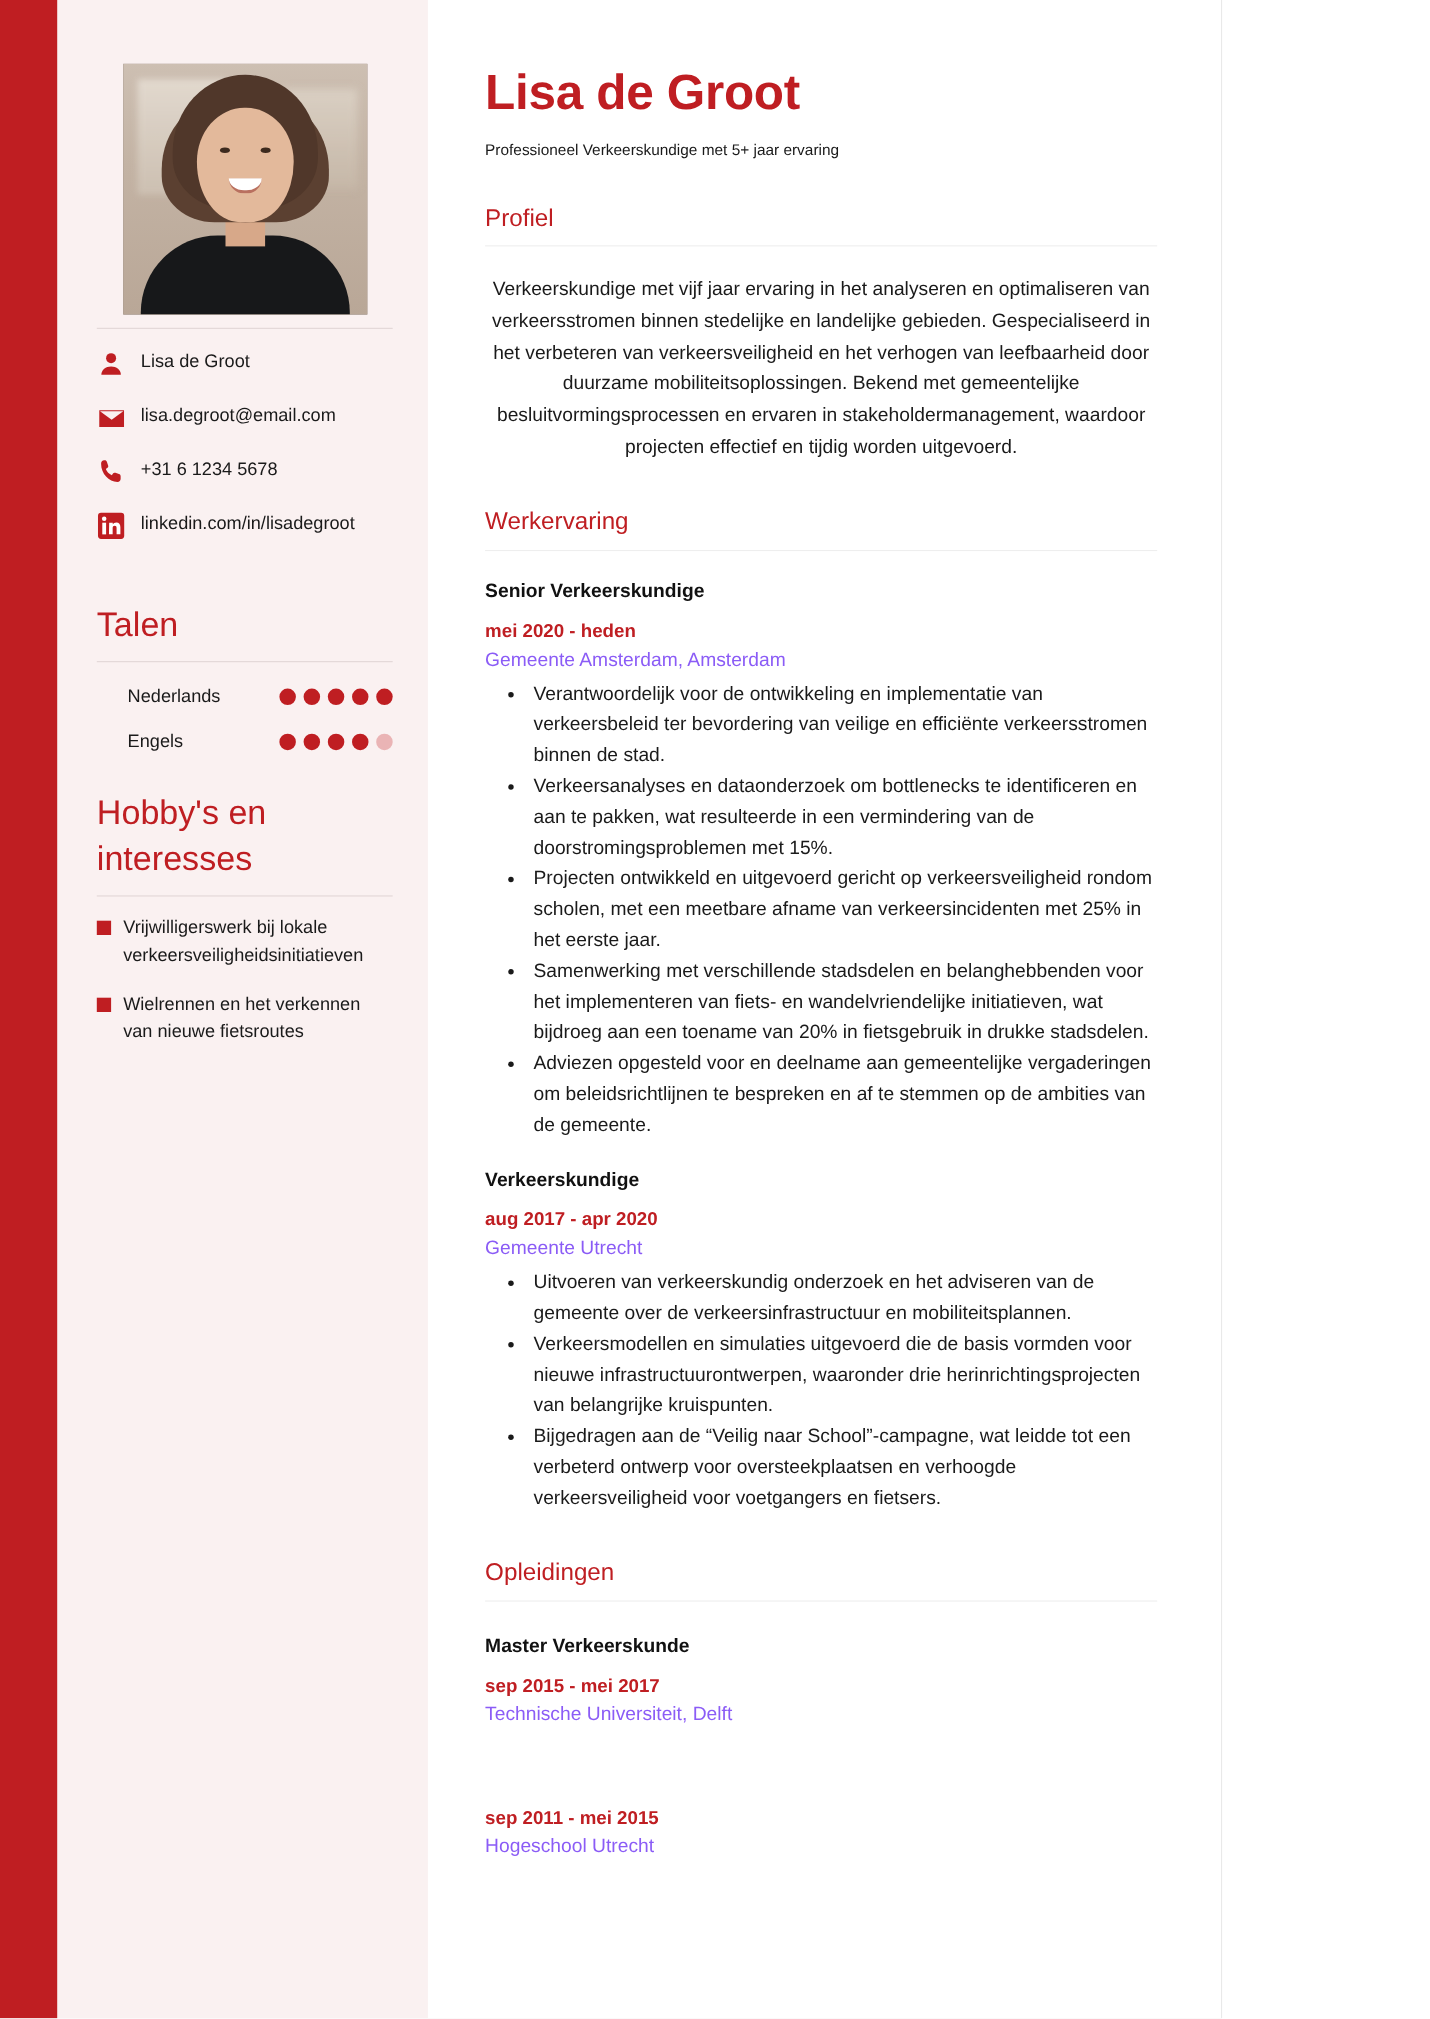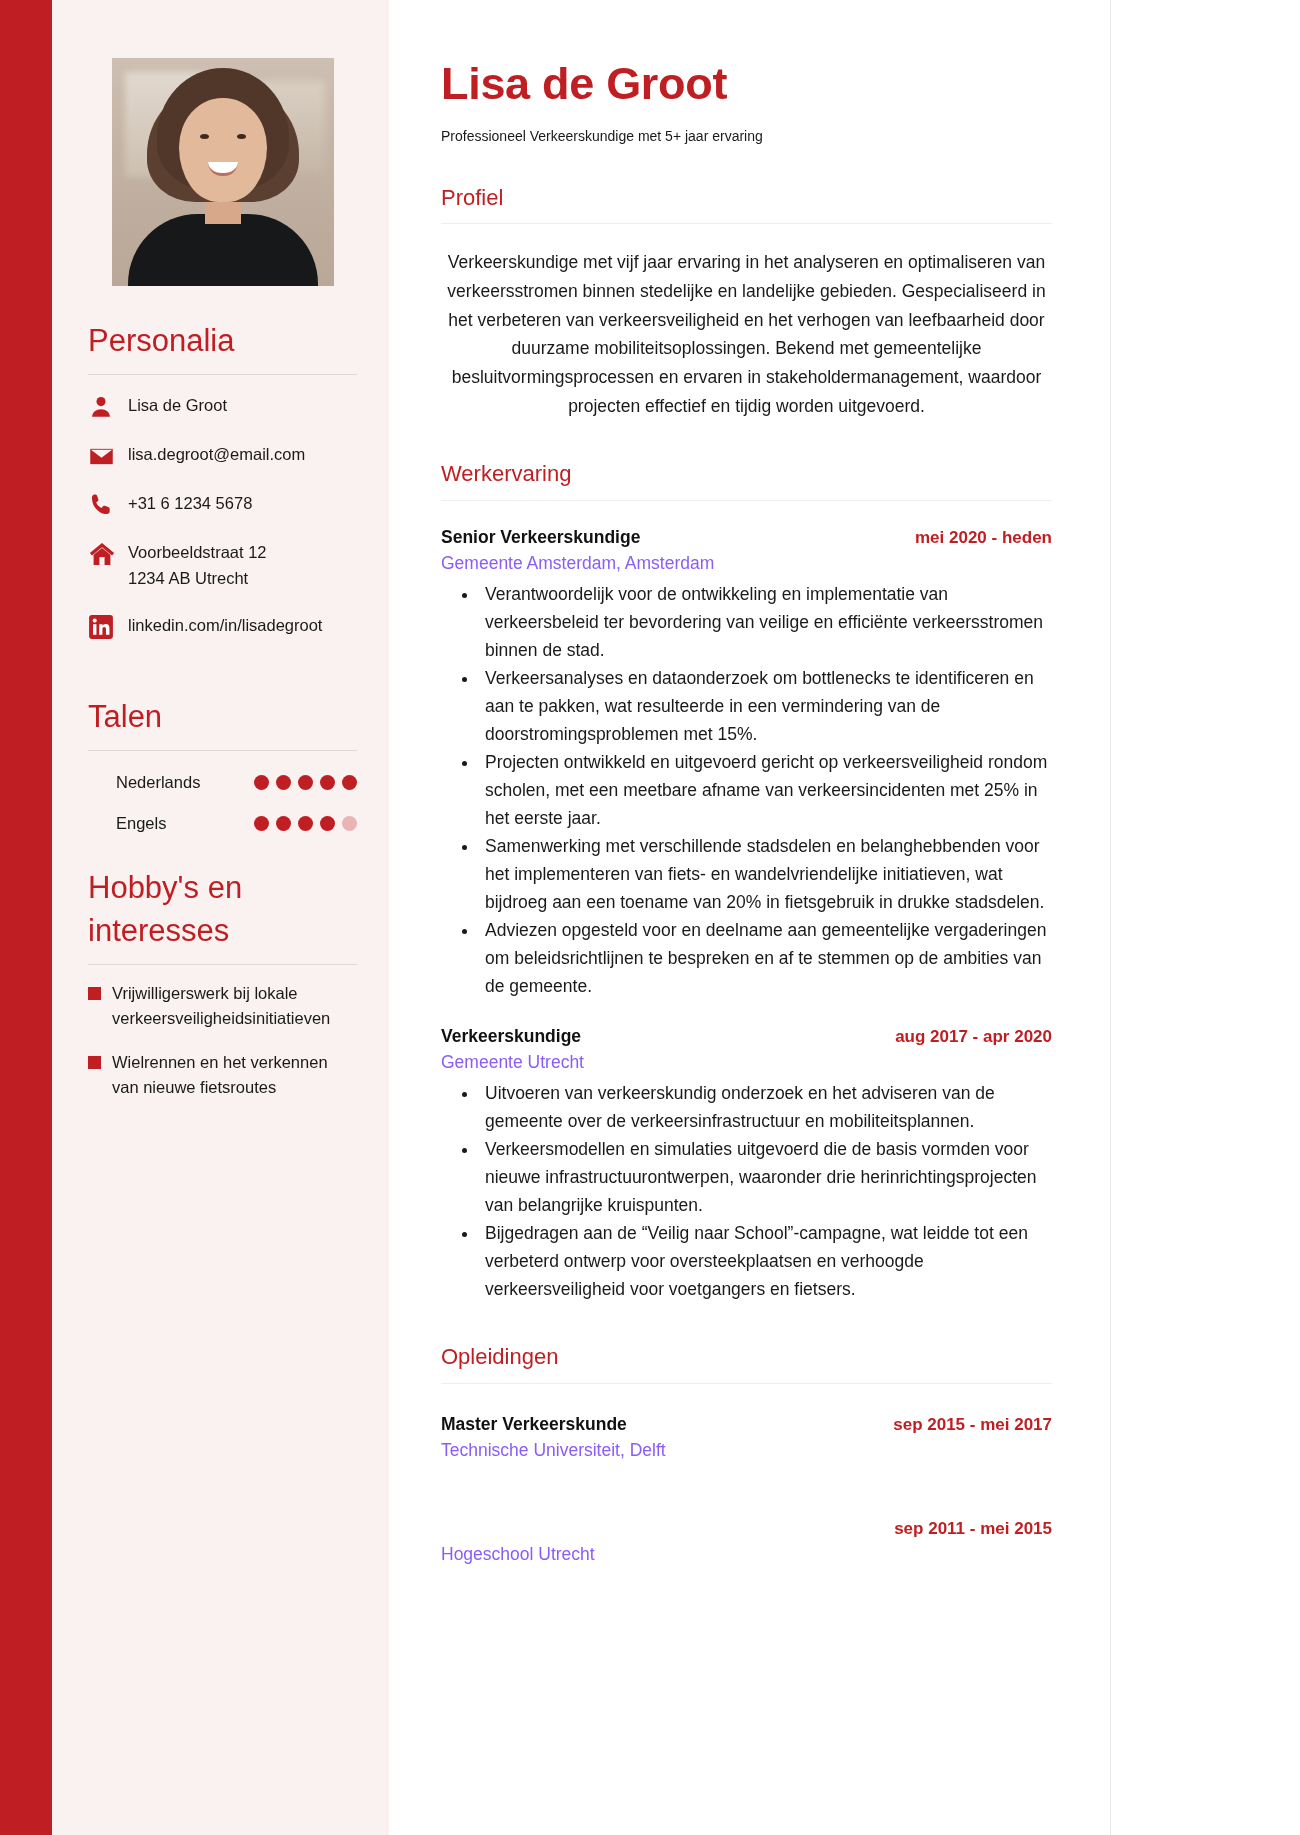--- a/index.html
+++ b/index.html
@@ -268,20 +268,21 @@
     margin: 24px 0 0 0;
     text-align: center;
   }
 
   .entry { margin-top: 26px; }
   .entry-top {
     display: flex;
     justify-content: space-between;
     align-items: baseline;
     gap: 16px;
+    flex-direction: column;
   }
   .entry-title {
     font-size: 17.5px;
     font-weight: 700;
     color: #111111;
   }
   .entry-date {
     font-size: 17px;
     font-weight: 700;
     color: #bf1e22;
@@ -323,21 +324,20 @@
             <div class="body"></div>
             <div class="neck"></div>
             <div class="hair"></div>
             <div class="face"></div>
             <div class="eye l"></div>
             <div class="eye r"></div>
             <div class="smile"></div>
           </div>
         </div>
 
-        <h2 class="side-h">Personalia</h2>
         <hr class="side-rule">
 
         <ul class="contact-list">
 
           <li class="contact-row">
             <span class="contact-ico">
               <svg width="26" height="26" viewBox="0 0 24 24" fill="#bf1e22">
                 <circle cx="12" cy="7" r="4.2"></circle>
                 <path d="M3.8 21c0-4.3 3.7-7 8.2-7s8.2 2.7 8.2 7z"></path>
               </svg>
@@ -357,31 +357,20 @@
 
           <li class="contact-row">
             <span class="contact-ico">
               <svg width="26" height="26" viewBox="0 0 24 24" fill="#bf1e22">
                 <path d="M6.6 2.2c1.1 0 1.6.5 1.9 1.4l1 3c.3.9.1 1.5-.6 2l-1.3 1c.9 2.3 2.6 4.1 5 5.2l1-1.4c.5-.7 1.1-.9 2-.6l3 1c.9.3 1.4.8 1.4 1.9v2.1c0 1.6-1 2.6-2.7 2.6C10.2 20.4 3.6 13.6 3.6 5.2c0-1.8 1-3 2.6-3z"></path>
               </svg>
             </span>
             <span class="contact-txt">+31 6 1234 5678</span>
           </li>
 
-          <li class="contact-row">
-            <span class="contact-ico">
-              <svg width="28" height="28" viewBox="0 0 24 24" fill="#bf1e22">
-                <path d="M12 2.6L1.6 11.2l1.8 2.1L12 6.2l8.6 7.1 1.8-2.1z"></path>
-                <path d="M4.8 12.6v8.8h14.4v-8.8L12 6.8z"></path>
-                <path d="M9.8 14.6h4.4v6.8H9.8z" fill="#faf1f1"></path>
-              </svg>
-            </span>
-            <span class="contact-txt">Voorbeeldstraat 12
-1234 AB Utrecht</span>
-          </li>
 
           <li class="contact-row">
             <span class="contact-ico">
               <svg width="26" height="26" viewBox="0 0 24 24">
                 <rect x="1" y="1" width="22" height="22" rx="2.6" fill="#bf1e22"></rect>
                 <rect x="4.6" y="9.4" width="3.2" height="9.8" fill="#ffffff"></rect>
                 <circle cx="6.2" cy="6.1" r="1.9" fill="#ffffff"></circle>
                 <path d="M10.4 9.4h3v1.4c.5-.9 1.6-1.6 3-1.6 2.3 0 3.4 1.4 3.4 4v5.9h-3.2v-5.2c0-1.3-.5-2-1.6-2-1.1 0-1.7.7-1.7 2v5.2h-3.1z" fill="#ffffff"></path>
               </svg>
             </span>

